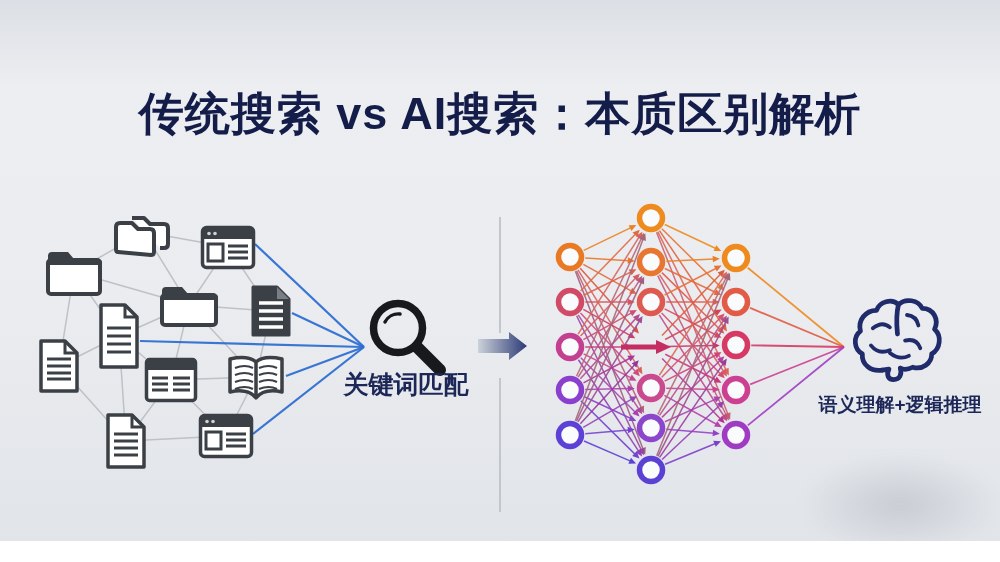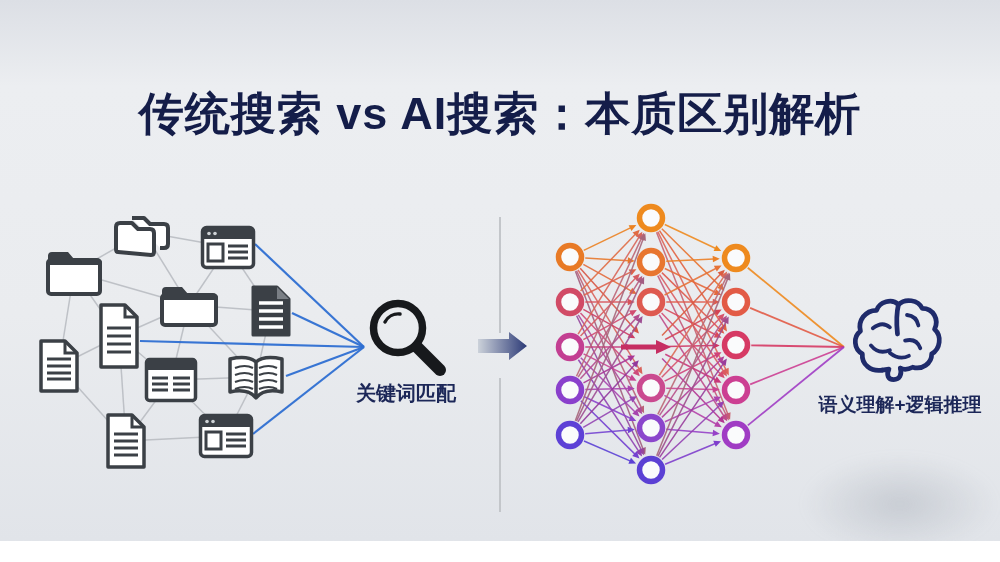--- a/index.html
+++ b/index.html
@@ -8,21 +8,21 @@
     background:linear-gradient(180deg,#dcdfe5 0%,#eceef1 16%,#eaecef 58%,#e1e4e9 100%);
     font-family:Liberation Sans, sans-serif;
   }
   .page-title{
     position:absolute;top:84px;left:0;width:1000px;margin:0;
     text-align:center;font-size:45px;font-weight:700;letter-spacing:1px;
     color:#141d49;
   }
   #scene{position:absolute;left:0;top:0;}
   .label{position:absolute;font-weight:700;color:#1c2758;text-align:center;}
-  .label.kw{left:336px;top:380px;width:140px;font-size:20px;}
+  .label.kw{left:336px;top:368px;width:140px;font-size:25px;}
   .label.sem{left:798px;top:392px;width:204px;font-size:19px;}
   .corner-shade{
     position:absolute;right:-30px;bottom:-28px;width:260px;height:130px;
     background:radial-gradient(closest-side,rgba(140,148,160,0.30),rgba(140,148,160,0) 75%);
     filter:blur(6px);pointer-events:none;
   }
 </style>
 </head>
 <body>
 

